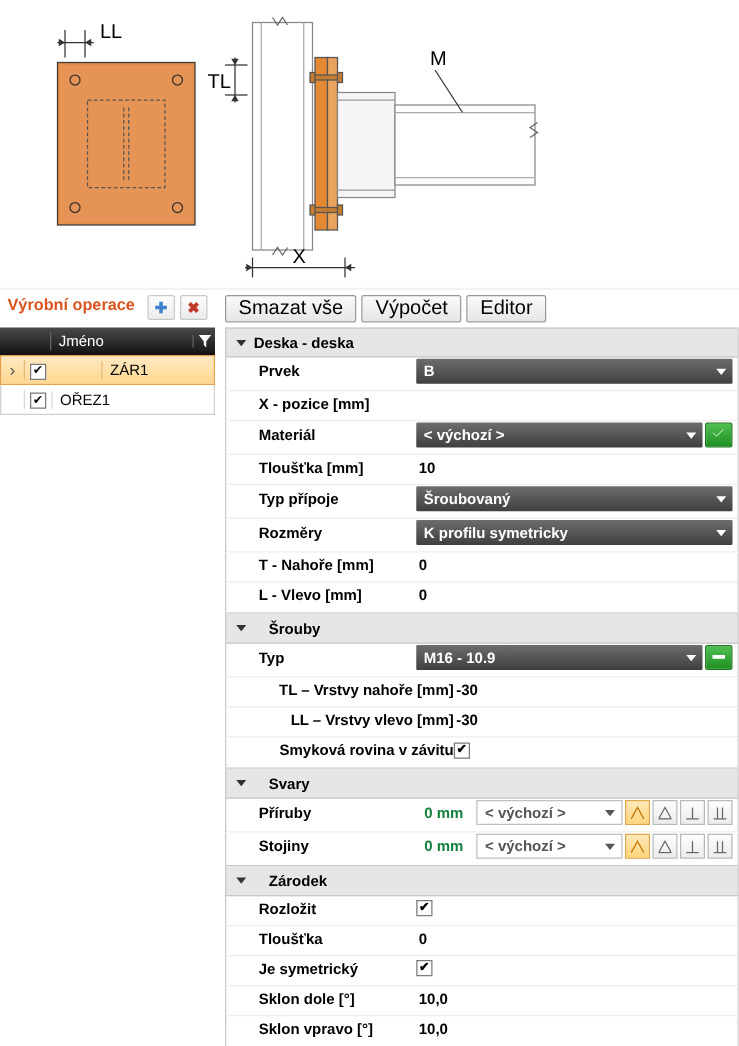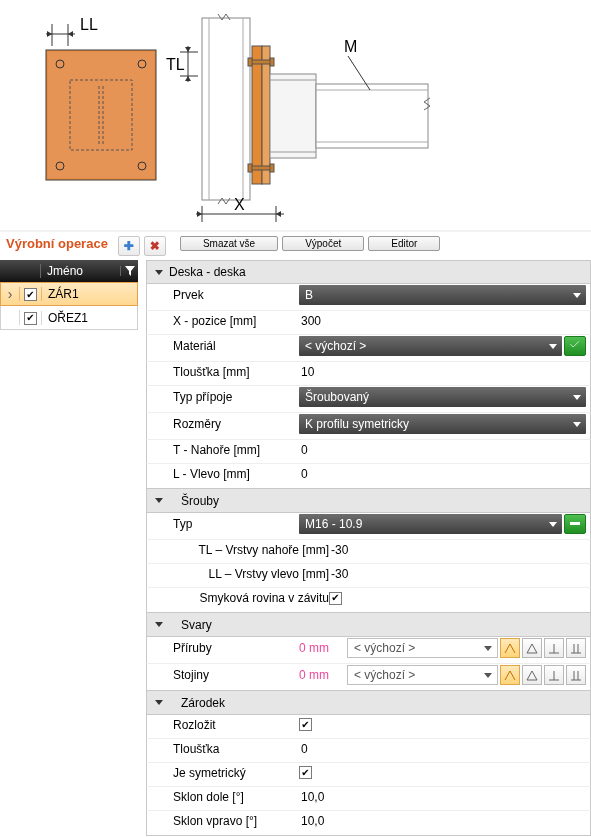--- a/index.html
+++ b/index.html
@@ -34,38 +34,39 @@
     width: 22px; height: 20px;
     border: 1px solid #c7c7c7;
     background: linear-gradient(#fdfdfd,#ebebeb);
     border-radius: 2px;
     display:flex; align-items:center; justify-content:center;
     font-size: 12px;
   }
   .plus { color:#3a7fd0; font-weight:bold; }
   .cross { color:#c0392b; font-weight:bold; }
   .btn {
-    padding: 1px 22px;
+    padding: 1px 10px;
     border: 1px solid #9a9a9a;
     background: linear-gradient(#fafafa,#e6e6e6);
     border-radius: 2px;
-    font-size: 10px;
+    font-size: 16px;
     cursor: default;
   }
   .main {
     display:flex;
     align-items:flex-start;
   }
   .left {
-    width: 138px;
+    width: 172px;
     flex-shrink:0;
   }
   .right {
     flex: 1;
     margin-left: 8px;
+    font-weight: bold;
   }
   
   .lt-head {
     display:flex;
     background: linear-gradient(#4a4a4a,#121212);
     color:#fff;
     height: 22px;
     align-items:center;
     font-size:12px;
   }
@@ -82,21 +83,21 @@
     background:#fff;
   }
   .lt-row.sel {
     background: linear-gradient(#ffe9c2,#ffd890);
     border:1px solid #e6a04a;
   }
   .lt-row .c1 { width:18px; text-align:center; color:#555; font-size:14px; }
   .lt-row .c2 { width:22px; text-align:center; border-left:1px solid #d8d8d8; }
   .lt-row.sel .c2 { border-left:1px solid #e6b877; }
   .lt-row .c3 { flex:1; padding-left:6px; border-left:1px solid #d8d8d8; }
-  .lt-row.sel .c3 { border-left:1px solid #e6b877; }
+  .lt-row.sel .c3 { border-left:1px solid #e6b877;margin-left:40px; }
   .chk {
     width:13px;height:13px;border:1px solid #7a7a7a;
     display:inline-flex;align-items:center;justify-content:center;
     background:#fff; font-size:10px; line-height:1;
   }
   
   .group-head {
     display:flex;
     align-items:center;
     background:#e6e6e6;
@@ -124,21 +125,21 @@
   .prop-row:last-child { border-bottom:1px solid #c8c8c8; }
   .group-body { border-bottom:1px solid #c8c8c8; }
   .group-body .prop-row:last-child { border-bottom:none; }
   .prop-label {
     width: 126px;
     flex-shrink:0;
     color:#000;
   }
   .prop-label.wide { width: 196px; text-align:right; }
   .prop-val { flex:1; color:#000; padding-left:2px; }
-  .prop-val-right { flex:1; text-align:left; padding-right:4px; color:#ec4899; }
+  .prop-val-right { flex:1; text-align:center; padding-right:4px; color:#15803d; }
   .combo {
     flex:1;
     height:20px;
     background: linear-gradient(#6d6d6d,#3f3f3f);
     color:#fff;
     display:flex;
     align-items:center;
     padding: 0 6px;
     position:relative;
     border-radius:1px;
@@ -304,21 +305,20 @@
     <div class="group-body">
       <div class="prop-row">
         <span class="prop-label">Prvek</span>
         <div class="combo">
             <span>B</span>
             <span class="arrow"></span>
           </div>
       </div>
       <div class="prop-row">
         <span class="prop-label">X - pozice [mm]</span>
-        <span class="prop-val">300</span>
       </div>
       <div class="prop-row">
         <span class="prop-label">Materiál</span>
         <div class="combo">
             <span>&lt; výchozí &gt;</span>
             <span class="arrow"></span>
           </div>
         <div class="pickbtn">
           <svg width="12" height="12" viewBox="0 0 12 12">
               <path d="M2 6l4 4 8-8" stroke="#fff" stroke-width="1" fill="none" transform="scale(0.7)"></path>

